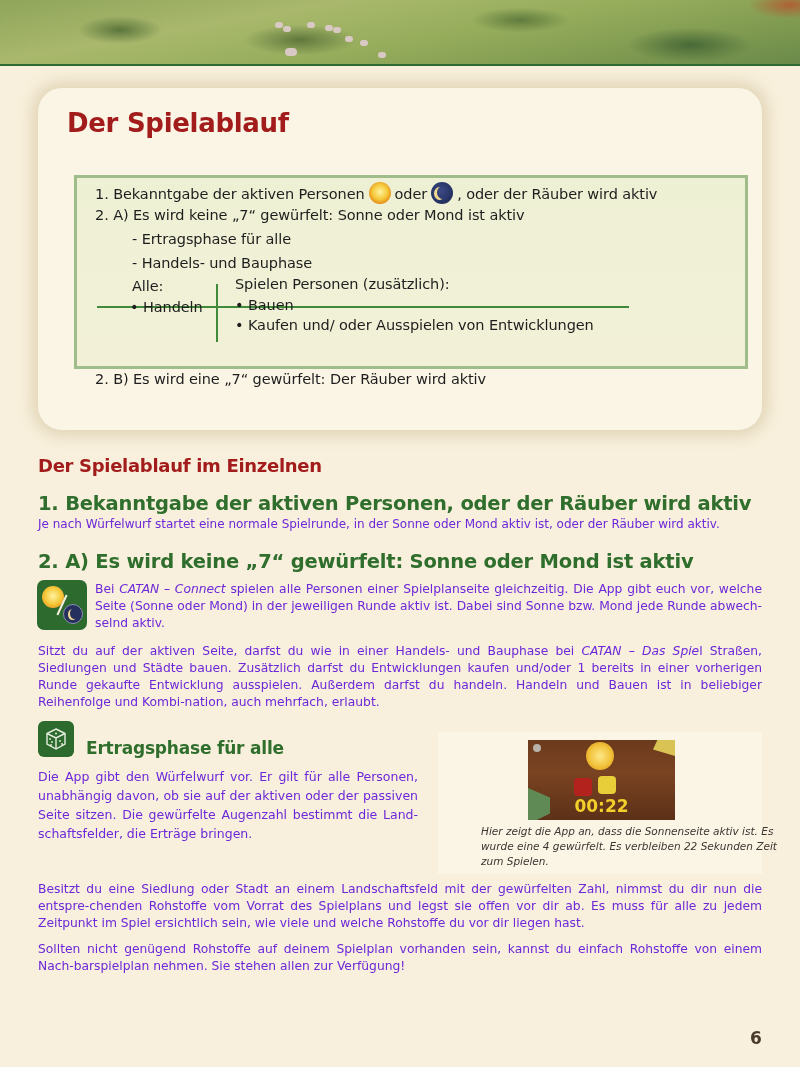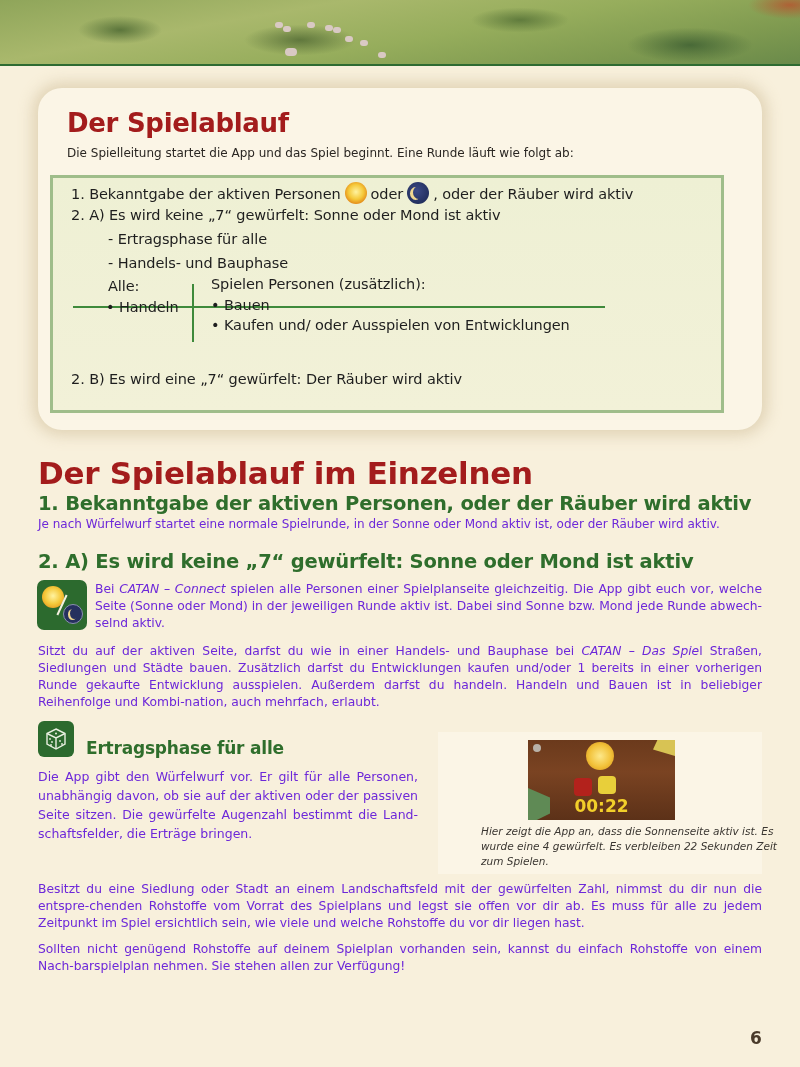--- a/index.html
+++ b/index.html
@@ -31,21 +31,21 @@
   .card-title {
     position: absolute; left: 29px; top: 20px;
     font-family: "DejaVu Sans", sans-serif; font-weight: bold;
     font-size: 26px; color: #a31c1c; letter-spacing: -0.3px; text-align: right;
   }
   .card-intro {
     position: absolute; left: 29px; top: 58px;
     font-size: 12px; color: #2a2622;
   }
   .flow-box {
-    position: absolute; left: 12px; top: 87px; width: 674px; height: 238px;
+    position: absolute; left: 36px; top: 87px; width: 674px; height: 194px;
     background: linear-gradient(180deg, #eef0d4, #f2f1d8);
     border: 3px solid #9fbd8a;
   }
   .flow-line {
     position: absolute; font-size: 14.5px; color: #1e1e1e; white-space: nowrap; letter-spacing: -0.1px;
   }
   .inline-icon {
     display: inline-block; width: 22px; height: 22px; border-radius: 50%; vertical-align: -5px; margin: 0 4px;
   }
   .sun-icon {
@@ -57,21 +57,21 @@
   }
   .moon-icon::after {
     content: ""; position: absolute; left: 6px; top: 4px; width: 11px; height: 13px;
     border-radius: 50%; box-shadow: -3px 1px 0 0 #f1d890;
   }
   .table-hline { position: absolute; left: 20px; top: 128px; width: 532px; height: 2px; background: #3f8a3b; }
   .table-vline { position: absolute; left: 139px; top: 106px; width: 2px; height: 58px; background: #3f8a3b; }
 
   .h1 {
     position: absolute; left: 38px; top: 455px;
-    font-weight: bold; font-size: 31px; color: #a31c1c; letter-spacing: -0.3px;
+    font-weight: bold; font-size: 18px; color: #a31c1c; letter-spacing: -0.3px;
   }
   .h2 {
     position: absolute; left: 38px; font-weight: bold; font-size: 19.5px; color: #2f6e2c; letter-spacing: -0.2px; white-space: nowrap;
   }
   .p {
     position: absolute; font-size: 12.3px; line-height: 17px; color: #6d28d9; text-align: justify;
   }
   .p i { font-style: italic; }
 
   .app-icon {
@@ -138,21 +138,20 @@
   <div class="sheep" style="left:333px;top:27px"></div>
   <div class="sheep" style="left:345px;top:36px"></div>
   <div class="sheep" style="left:360px;top:40px"></div>
   <div class="sheep" style="left:285px;top:48px;width:12px;height:8px"></div>
   <div class="sheep" style="left:378px;top:52px"></div>
 </div>
 <div class="banner-line"></div>
 
 <div class="card">
   <div class="card-title">Der Spielablauf</div>
-  <div class="card-intro">Die Spielleitung startet die App und das Spiel beginnt. Eine Runde läuft wie folgt ab:</div>
 
   <div class="flow-box">
     <div class="flow-line" style="left:18px;top:4px">
       <span>1.  Bekanntgabe der aktiven Personen</span><span class="inline-icon sun-icon"></span><span>oder</span><span class="inline-icon moon-icon"></span><span>, oder der Räuber wird aktiv</span>
     </div>
     <div class="flow-line" style="left:18px;top:29px">2. A) Es wird keine „7“ gewürfelt: Sonne oder Mond ist aktiv</div>
     <div class="flow-line" style="left:55px;top:53px">- Ertragsphase für alle</div>
     <div class="flow-line" style="left:55px;top:77px">- Handels- und Bauphase</div>
 
     <div class="flow-line" style="left:55px;top:100px">Alle:</div>

